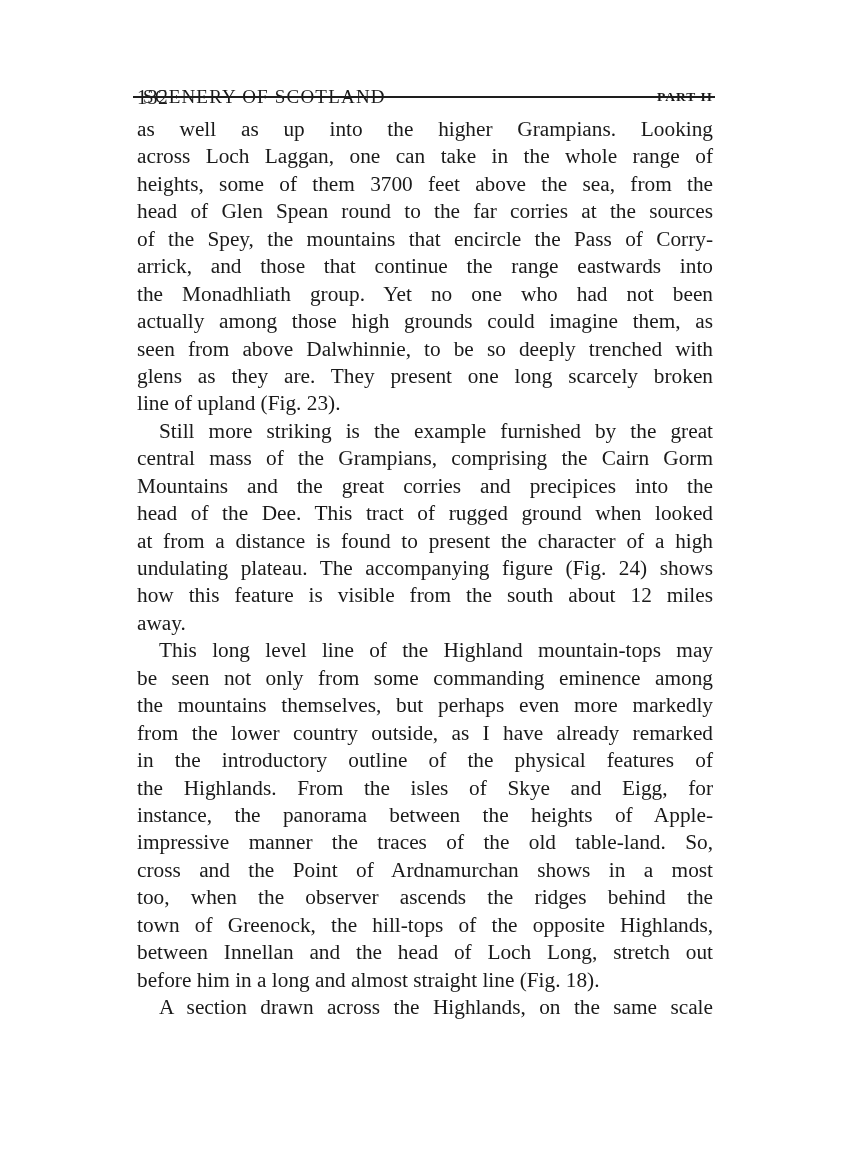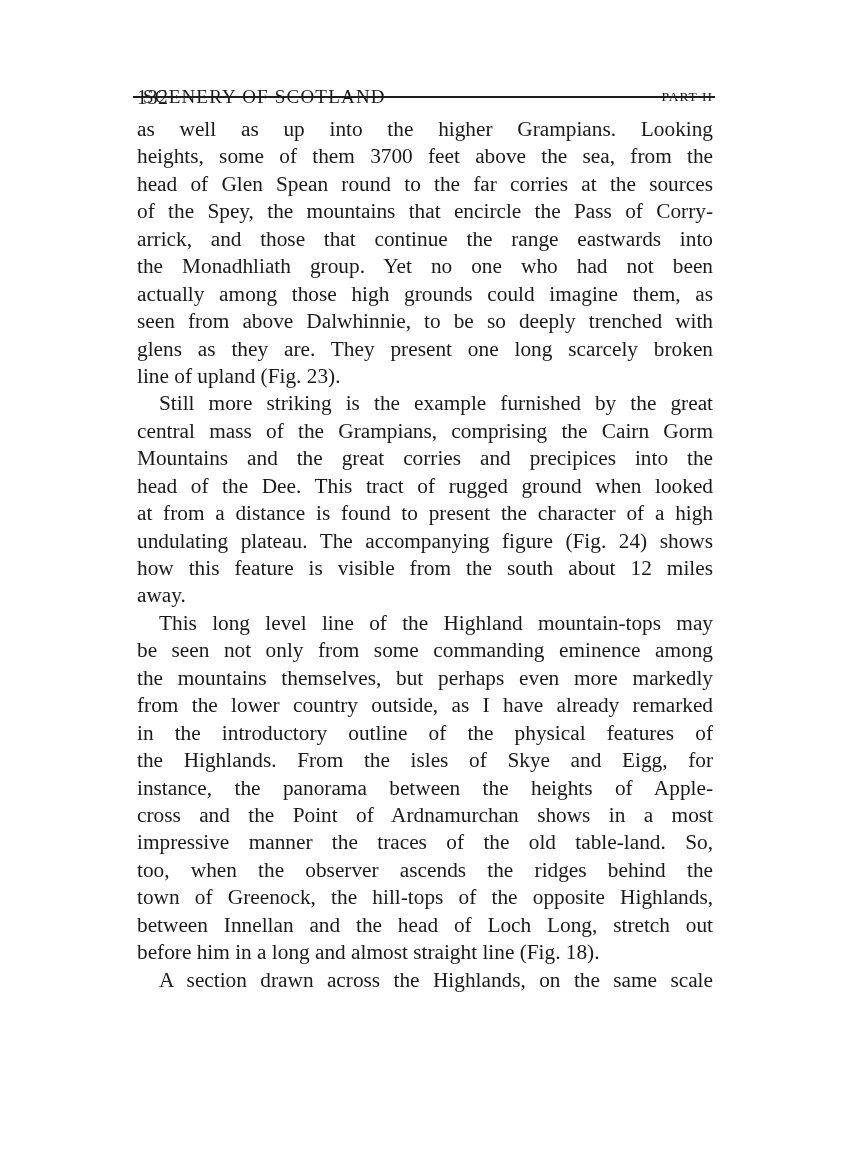--- a/index.html
+++ b/index.html
@@ -45,21 +45,21 @@
       font-size: 19px;
       letter-spacing: 1.2px;
       padding-left: 6px;
       box-sizing: border-box;
     }
     .part {
       position: absolute;
       right: 0;
       top: 3px;
       font-size: 13.5px;
-      font-weight: normal;
+      font-weight: bold;
       letter-spacing: 1px;
       text-align: right;
     }
     .rule {
       position: absolute;
       top: 96px;
       left: -4px;
       width: 582px;
       height: 0;
       border-top: 2px solid #1e1e1e;
@@ -96,20 +96,21 @@
     <span class="title">SCENERY OF SCOTLAND</span>
     <span class="part">PART II</span>
   </div>
 
   <div class="rule"></div>
 
   <div class="body-text">
 
     <div>
       <span class="line">as well as up into the higher Grampians.  Looking</span>
+      <span class="line">across Loch Laggan, one can take in the whole range of</span>
       <span class="line">heights, some of them 3700 feet above the sea, from the</span>
       <span class="line">head of Glen Spean round to the far corries at the sources</span>
       <span class="line">of the Spey, the mountains that encircle the Pass of Corry-</span>
       <span class="line">arrick, and those that continue the range eastwards into</span>
       <span class="line">the Monadhliath group.  Yet no one who had not been</span>
       <span class="line">actually among those high grounds could imagine them, as</span>
       <span class="line">seen from above Dalwhinnie, to be so deeply trenched with</span>
       <span class="line">glens as they are.  They present one long scarcely broken</span>
       <span class="line last">line of upland (Fig. 23).</span>
     </div>
@@ -126,22 +127,22 @@
     </div>
 
     <div>
       <span class="line indent">This long level line of the Highland mountain-tops may</span>
       <span class="line">be seen not only from some commanding eminence among</span>
       <span class="line">the mountains themselves, but perhaps even more markedly</span>
       <span class="line">from the lower country outside, as I have already remarked</span>
       <span class="line">in the introductory outline of the physical features of</span>
       <span class="line">the Highlands.  From the isles of Skye and Eigg, for</span>
       <span class="line">instance, the panorama between the heights of Apple-</span>
+      <span class="line">impressive manner the traces of the old table-land.  So,</span>
       <span class="line">cross and the Point of Ardnamurchan shows in a most</span>
-      <span class="line">impressive manner the traces of the old table-land.  So,</span>
       <span class="line">too, when the observer ascends the ridges behind the</span>
       <span class="line">town of Greenock, the hill-tops of the opposite Highlands,</span>
       <span class="line">between Innellan and the head of Loch Long, stretch out</span>
       <span class="line last">before him in a long and almost straight line (Fig. 18).</span>
     </div>
 
     <div>
       <span class="line indent">A section drawn across the Highlands, on the same scale</span>
     </div>
 

